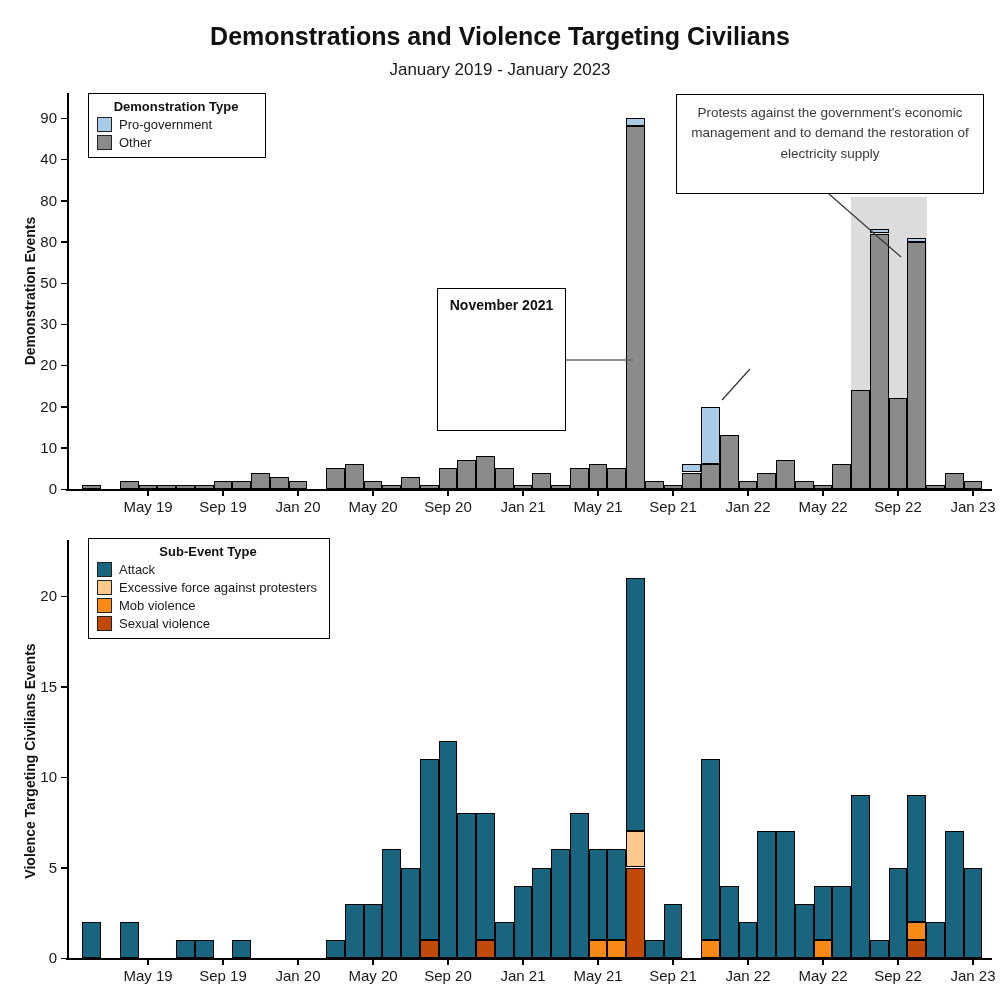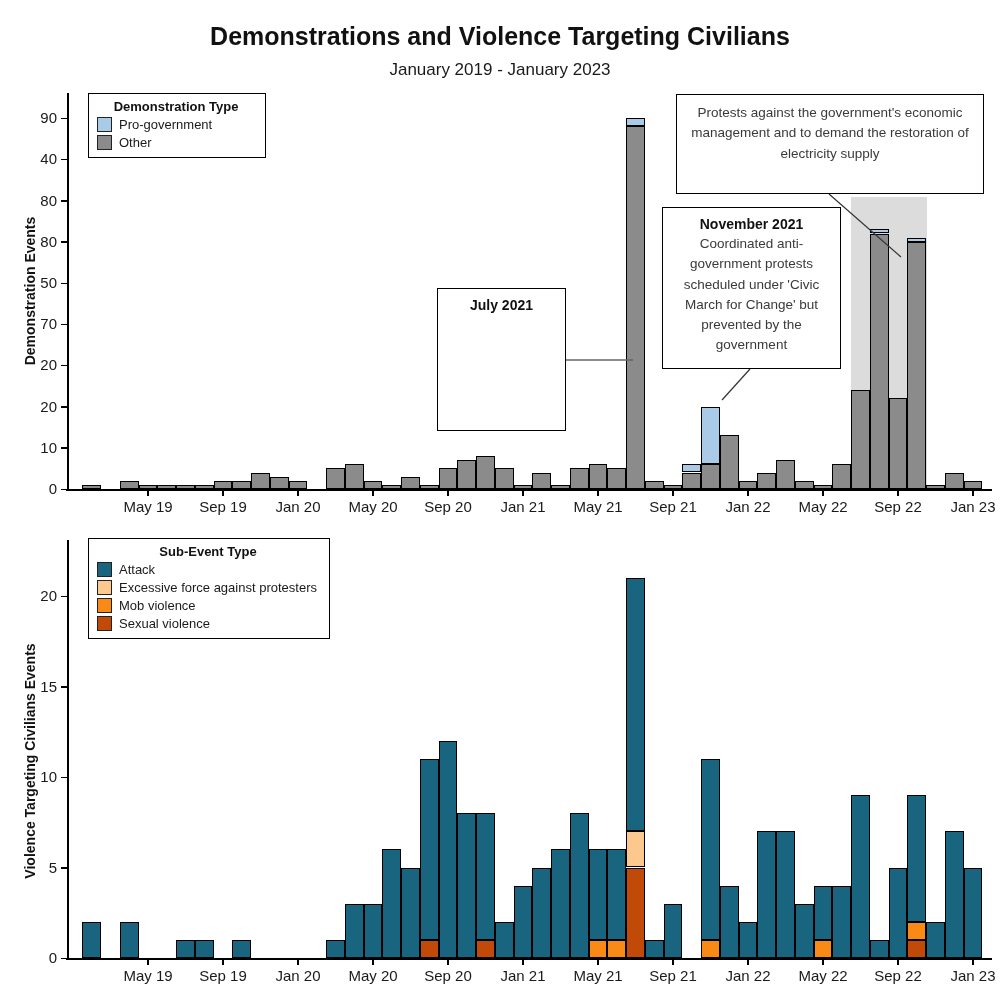--- a/index.html
+++ b/index.html
@@ -144,21 +144,21 @@
       <div class="spine" style="left: 66px; top: 489px; width: 926px; height: 2px;"></div>
       <div class="tick" style="left: 61px; top: 488.5px; width: 6px; height: 1.5px;"></div>
       <div class="yticklab" style="left: 17px; top: 480px;">0</div>
       <div class="tick" style="left: 61px; top: 447.3px; width: 6px; height: 1.5px;"></div>
       <div class="yticklab" style="left: 17px; top: 438.8px;">10</div>
       <div class="tick" style="left: 61px; top: 406.1px; width: 6px; height: 1.5px;"></div>
       <div class="yticklab" style="left: 17px; top: 397.6px;">20</div>
       <div class="tick" style="left: 61px; top: 364.9px; width: 6px; height: 1.5px;"></div>
       <div class="yticklab" style="left: 17px; top: 356.4px;">20</div>
       <div class="tick" style="left: 61px; top: 323.7px; width: 6px; height: 1.5px;"></div>
-      <div class="yticklab" style="left: 17px; top: 315.2px;">70</div>
+      <div class="yticklab" style="left: 17px; top: 315.2px;">30</div>
       <div class="tick" style="left: 61px; top: 282.5px; width: 6px; height: 1.5px;"></div>
       <div class="yticklab" style="left: 17px; top: 274px;">50</div>
       <div class="tick" style="left: 61px; top: 241.3px; width: 6px; height: 1.5px;"></div>
       <div class="yticklab" style="left: 17px; top: 232.8px;">80</div>
       <div class="tick" style="left: 61px; top: 200.1px; width: 6px; height: 1.5px;"></div>
       <div class="yticklab" style="left: 17px; top: 191.6px;">80</div>
       <div class="tick" style="left: 61px; top: 158.9px; width: 6px; height: 1.5px;"></div>
       <div class="yticklab" style="left: 17px; top: 150.4px;">40</div>
       <div class="tick" style="left: 61px; top: 117.7px; width: 6px; height: 1.5px;"></div>
       <div class="yticklab" style="left: 17px; top: 109.2px;">90</div>
@@ -256,24 +256,20 @@
       <span class="swatch" style="background:#fa8a16;"></span>
       <span>Mob violence</span>
     </div>
     <div class="litem">
       <span class="swatch" style="background:#c14a09;"></span>
       <span>Sexual violence</span>
     </div>
   </div>
 
   <div class="anno" style="left:437px;top:288px;width:129px;height:143px;">
-    <div class="atitle">July 2021</div>
-  </div>
-
-  <div class="anno" style="left:662px;top:207px;width:179px;height:162px;">
     <div class="atitle">November 2021</div>
-    <div class="abody">Coordinated anti-government protests scheduled under 'Civic March for Change' but prevented by the government</div>
-  </div>
+  </div>
+
 
   <div class="anno" style="left:676px;top:94px;width:308px;height:100px;">
     <div class="abody">Protests against the government's economic management and to demand the restoration of electricity supply</div>
   </div>
 </div>
 
 </body></html>

